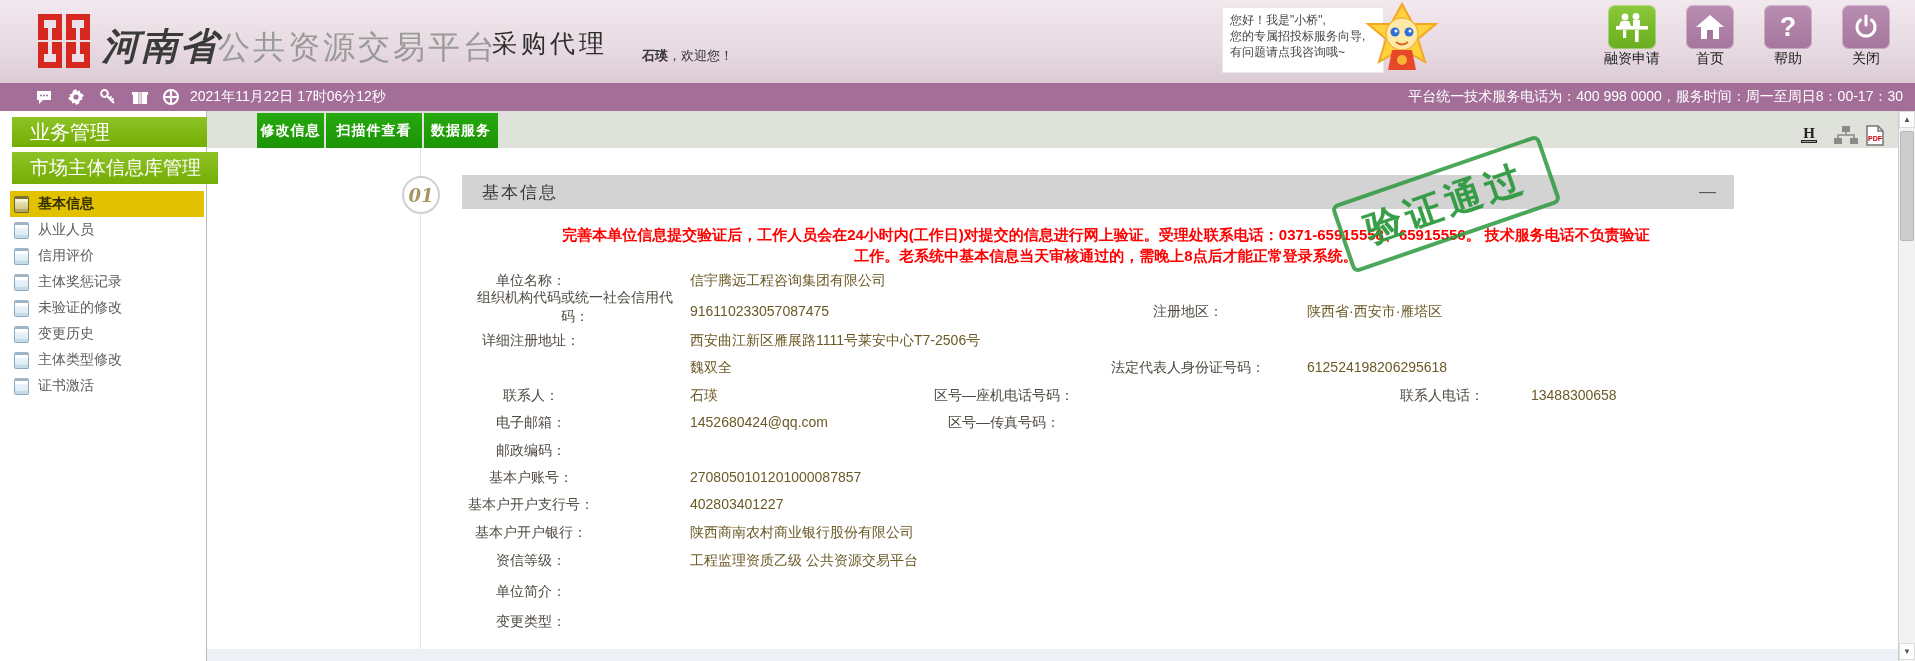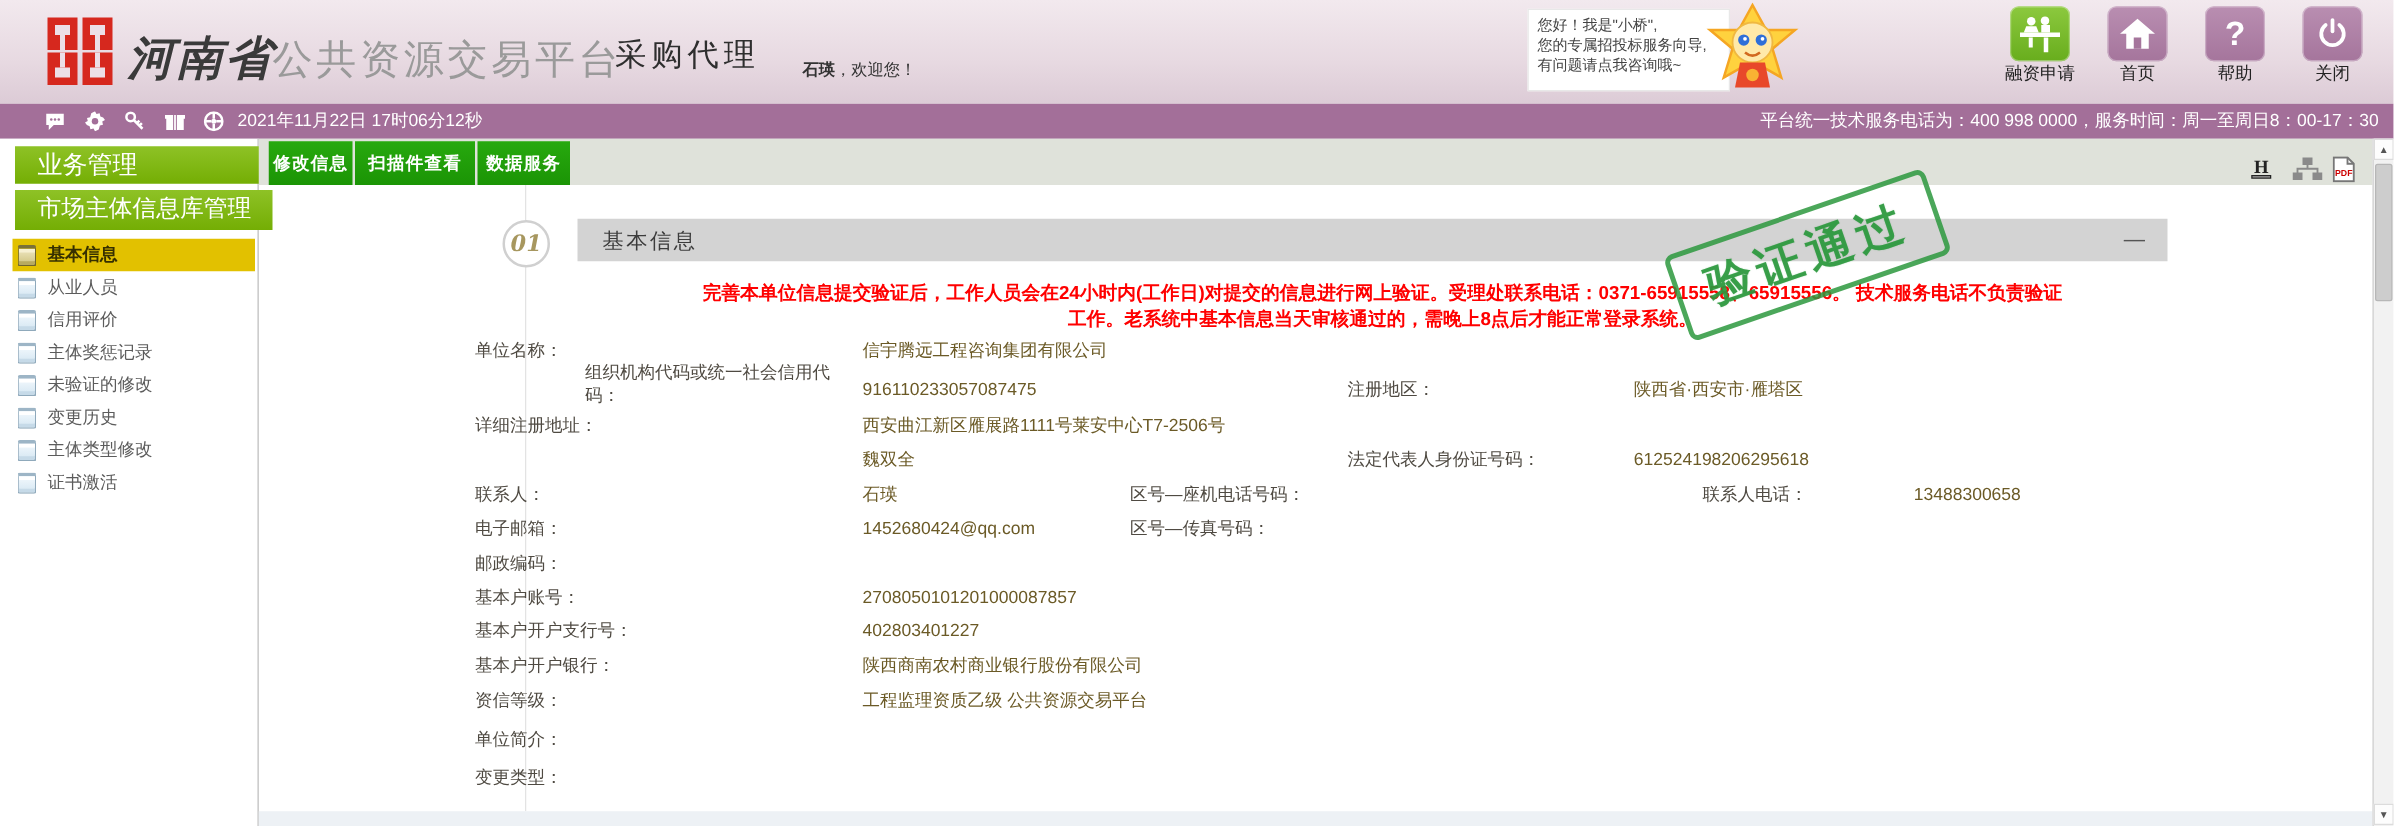--- a/index.html
+++ b/index.html
@@ -38,36 +38,36 @@
   .sban2{top:41px;height:32px;line-height:32px;font-size:19px;}
   .mi{left:10px;width:194px;height:26px;display:flex;align-items:center;cursor:pointer;color:#5c5c5c;font-size:14px;}
   .mi .mic{width:13px;height:13px;margin:0 9px 0 4px;border:1px solid #8fa9bb;border-top:3px solid #9db5c6;border-radius:2px;
            background:linear-gradient(#f3f9fd,#d4e6f2);box-shadow:inset 0 3px 0 #fff,inset 0 -3px 0 #c6dae8;}
   .mi.active{background:#e2c100;color:#363000;font-weight:bold;}
   .mi.active .mic{border-color:#6d6430;border-top-color:#7a7038;background:linear-gradient(#efe7c2,#cdc27e);box-shadow:inset 0 3px 0 #f6f0d2,inset 0 -3px 0 #b7aa60;}
 
   
   .toolbar{left:207px;top:111px;width:1691px;height:37px;background:#dfe2da;}
   .tbtn{top:113px;height:35px;background:linear-gradient(#27a90e,#1b9405);color:#fff;font-size:14px;font-weight:bold;
-        display:flex;align-items:center;justify-content:center;cursor:pointer;letter-spacing:1px;}
+        display:flex;align-items:center;justify-content:center;cursor:pointer;letter-spacing:1px;margin-left:42px;}
   .corner-ic{top:125px;cursor:pointer;}
 
   
   .timeline{left:420px;top:148px;width:1px;height:501px;background:#e3e3e3;}
   .stepnum{left:402px;top:176px;width:38px;height:38px;border-radius:50%;background:#fff;border:2px solid #d0d0d0;
            box-sizing:border-box;display:flex;align-items:center;justify-content:center;
            font-family:"DejaVu Serif","Liberation Serif",serif;font-style:italic;font-weight:bold;font-size:18px;color:#a7975f;}
   .secbar{left:462px;top:175px;width:1272px;height:34px;background:#d3d3d3;display:flex;align-items:center;}
   .secbar .ttl{margin-left:20px;font-size:17px;color:#3c3c3c;letter-spacing:2px;}
   .secbar .min{margin-left:auto;margin-right:18px;font-size:17px;color:#555;cursor:pointer;}
   .warn{left:481px;top:224px;width:1250px;font-size:15px;font-weight:bold;color:#f00;line-height:21px;text-align:center;}
   .stamp{left:1336px;top:168px;width:212px;height:64px;border:4px solid rgba(43,152,61,.85);border-radius:7px;
          transform:rotate(-19deg);display:flex;align-items:center;justify-content:center;z-index:6;
          font-size:37px;font-weight:bold;letter-spacing:5px;color:rgba(43,152,61,.9);text-shadow:0 0 1px rgba(43,152,61,.4);}
-  .fl{font-size:14px;color:#4f4a42;text-align:left;line-height:19px;}
+  .fl{font-size:14px;color:#4f4a42;text-align:center;line-height:19px;}
   .fv{font-size:14px;color:#6b5a26;line-height:19px;white-space:nowrap;}
   .bottomstrip{left:207px;top:649px;width:1691px;height:12px;background:#edf1f5;}
 
   
   .vscroll{left:1898px;top:111px;width:17px;height:550px;background:#f2f2f2;border-left:1px solid #cfcfcf;box-sizing:border-box;}
   .varrow{left:0;width:16px;height:17px;background:#fdfdfd;border:1px solid #dcdcdc;box-sizing:border-box;
           font-size:8px;color:#555;display:flex;align-items:center;justify-content:center;cursor:pointer;}
   .vthumb{left:1px;top:20px;width:14px;height:110px;background:#cdcdcd;border:1px solid #b7b7b7;box-sizing:border-box;border-radius:2px;cursor:pointer;}
 </style>
 </head>

